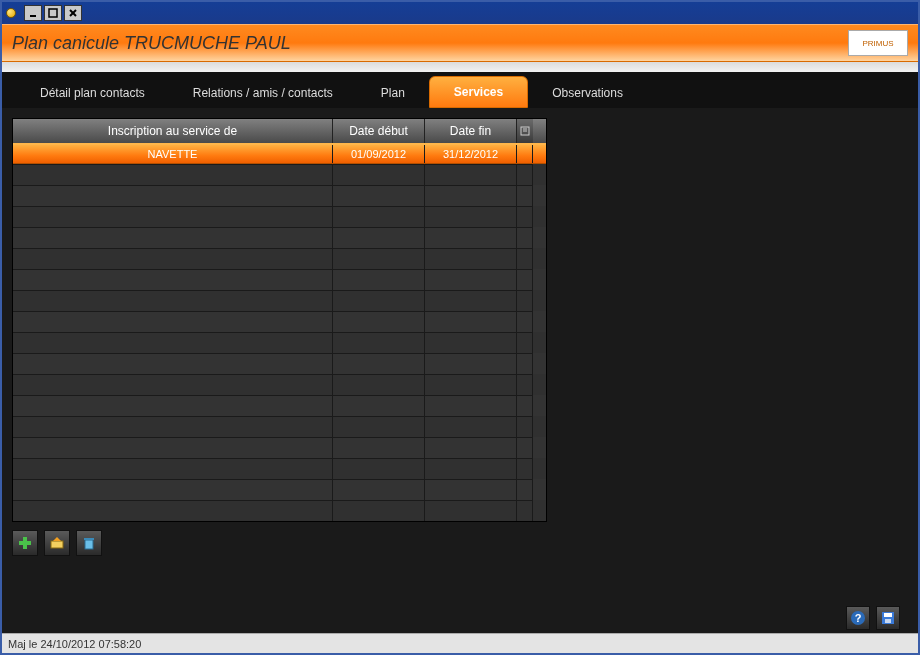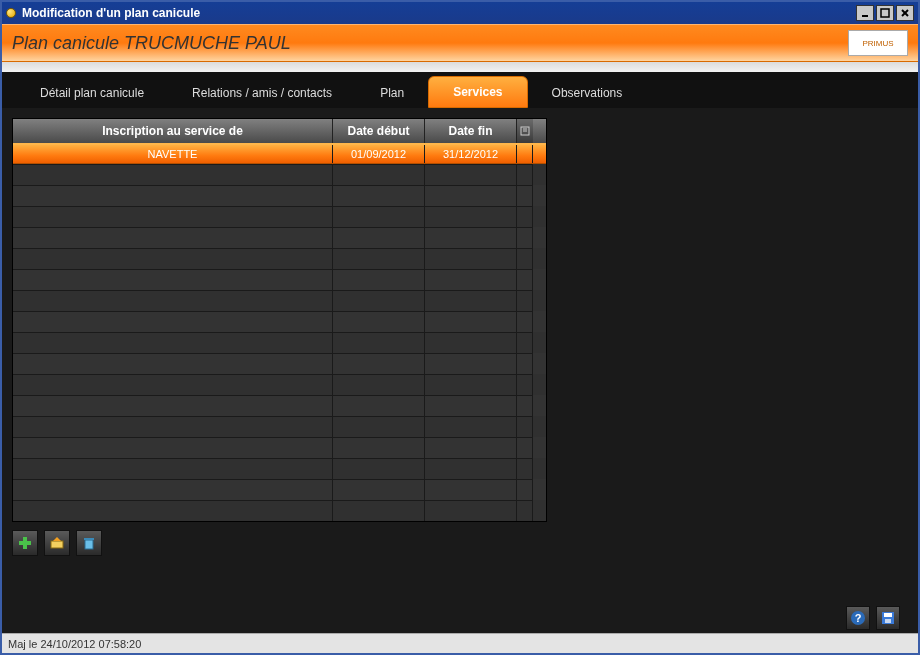--- a/index.html
+++ b/index.html
@@ -110,21 +110,21 @@
     background: #2a2a2a;
     display: flex;
   }
   .table-main { flex: 1; }
   .table-header {
     display: flex;
     height: 24px;
     background: linear-gradient(to bottom, #808080, #4a4a4a);
     color: #fff;
     font-size: 12px;
-    font-weight: bold;
+    font-weight: normal;
   }
   .th {
     display: flex; align-items: center; justify-content: center;
     border-right: 1px solid #222;
     text-align: center;
   }
   .th1 { width: 320px; }
   .th2 { width: 92px; }
   .th3 { width: 92px; }
   .th-scroll {
@@ -196,21 +196,20 @@
     align-items: center;
     padding: 8px 6px;
   }
 </style>
 </head>
 <body>
 
 <div class="window">
   <div class="titlebar">
     <div class="dot"></div>
-    <div class="title">Modification d'un plan canicule</div>
     <div class="winbtns">
       <div class="winbtn">
         <svg width="10" height="10">
             <line x1="2" y1="8" x2="8" y2="8" stroke="#000" stroke-width="2"></line>
           </svg>
       </div>
       <div class="winbtn">
         <svg width="10" height="10">
             <rect x="1" y="1" width="8" height="8" fill="none" stroke="#000" stroke-width="1.5"></rect>
           </svg>
@@ -225,21 +224,21 @@
   </div>
 
   <div class="header-band">
     <div class="htitle">Plan canicule TRUCMUCHE PAUL</div>
     <div class="logo-box">PRIMUS</div>
   </div>
   <div class="meta-strip"></div>
 
   <div class="content">
     <div class="tabs">
-      <div class="tab">Détail plan canicule</div>
+      <div class="tab">Détail plan contacts</div>
       <div class="tab">Relations / amis / contacts</div>
       <div class="tab">Plan</div>
       <div class="tab active">Services</div>
       <div class="tab">Observations</div>
     </div>
 
     <div class="body-area">
       <div class="table-wrap">
         <div class="table-main">
           <div class="table-header">

